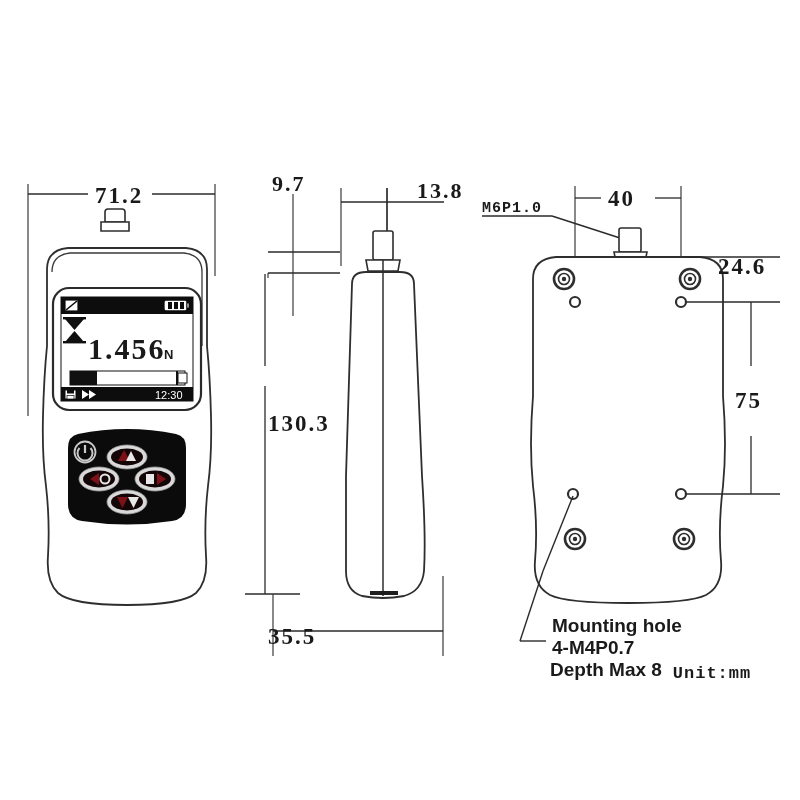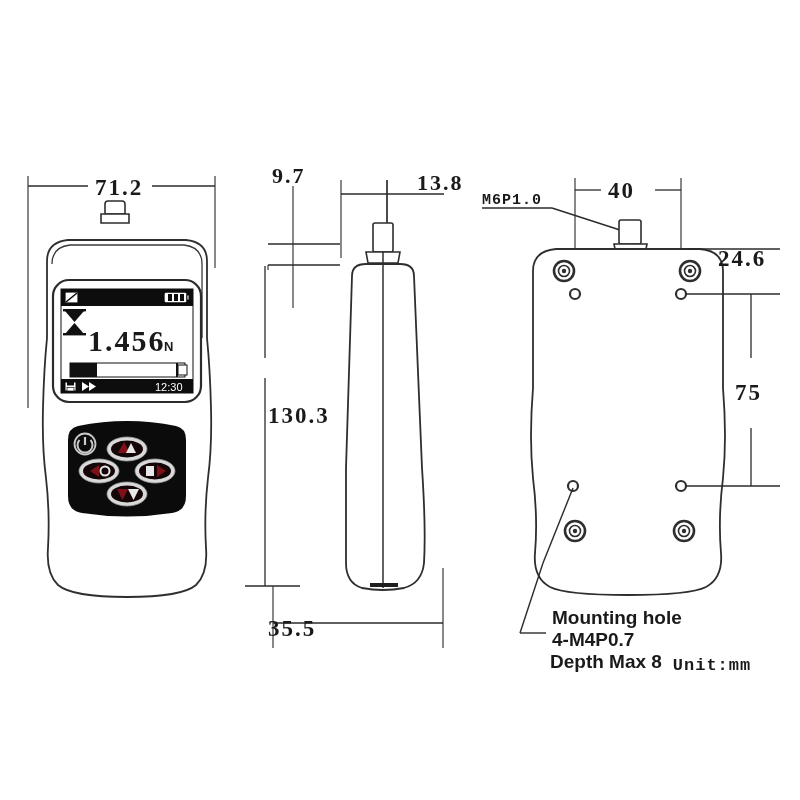--- a/index.html
+++ b/index.html
@@ -11,21 +11,21 @@
   body {
     width: 800px;
     height: 800px;
     overflow: hidden;
     font-family: "Liberation Serif", serif;
     position: relative;
   }
   #drawing-root {
     position: absolute;
     left: 0;
-    top: 8px;
+    top: 16px;
     width: 800px;
     height: 616px;
   }
   svg#drawing {
     display: block;
     width: 800px;
     height: 800px;
   }
   .dim-text {
     font-family: "Liberation Serif", serif;

